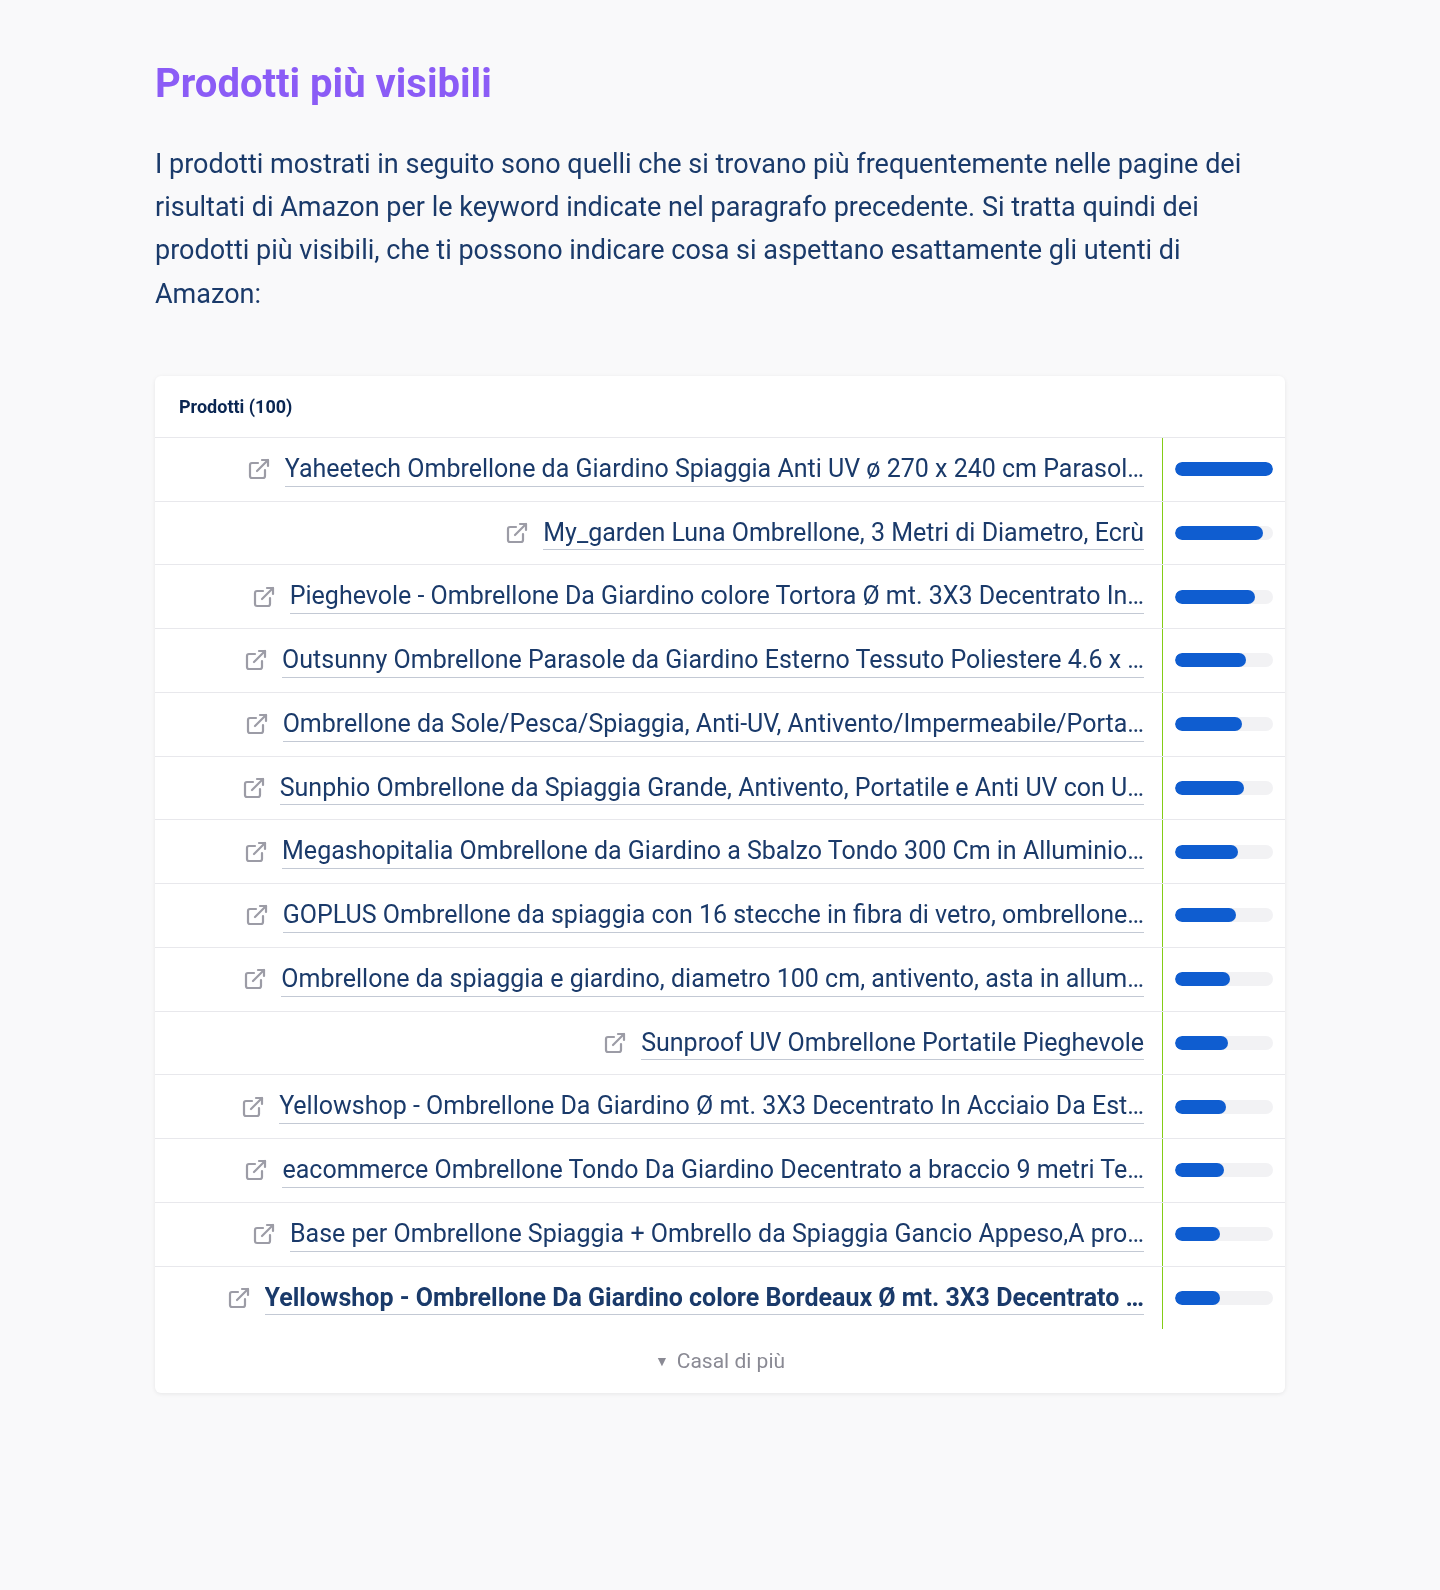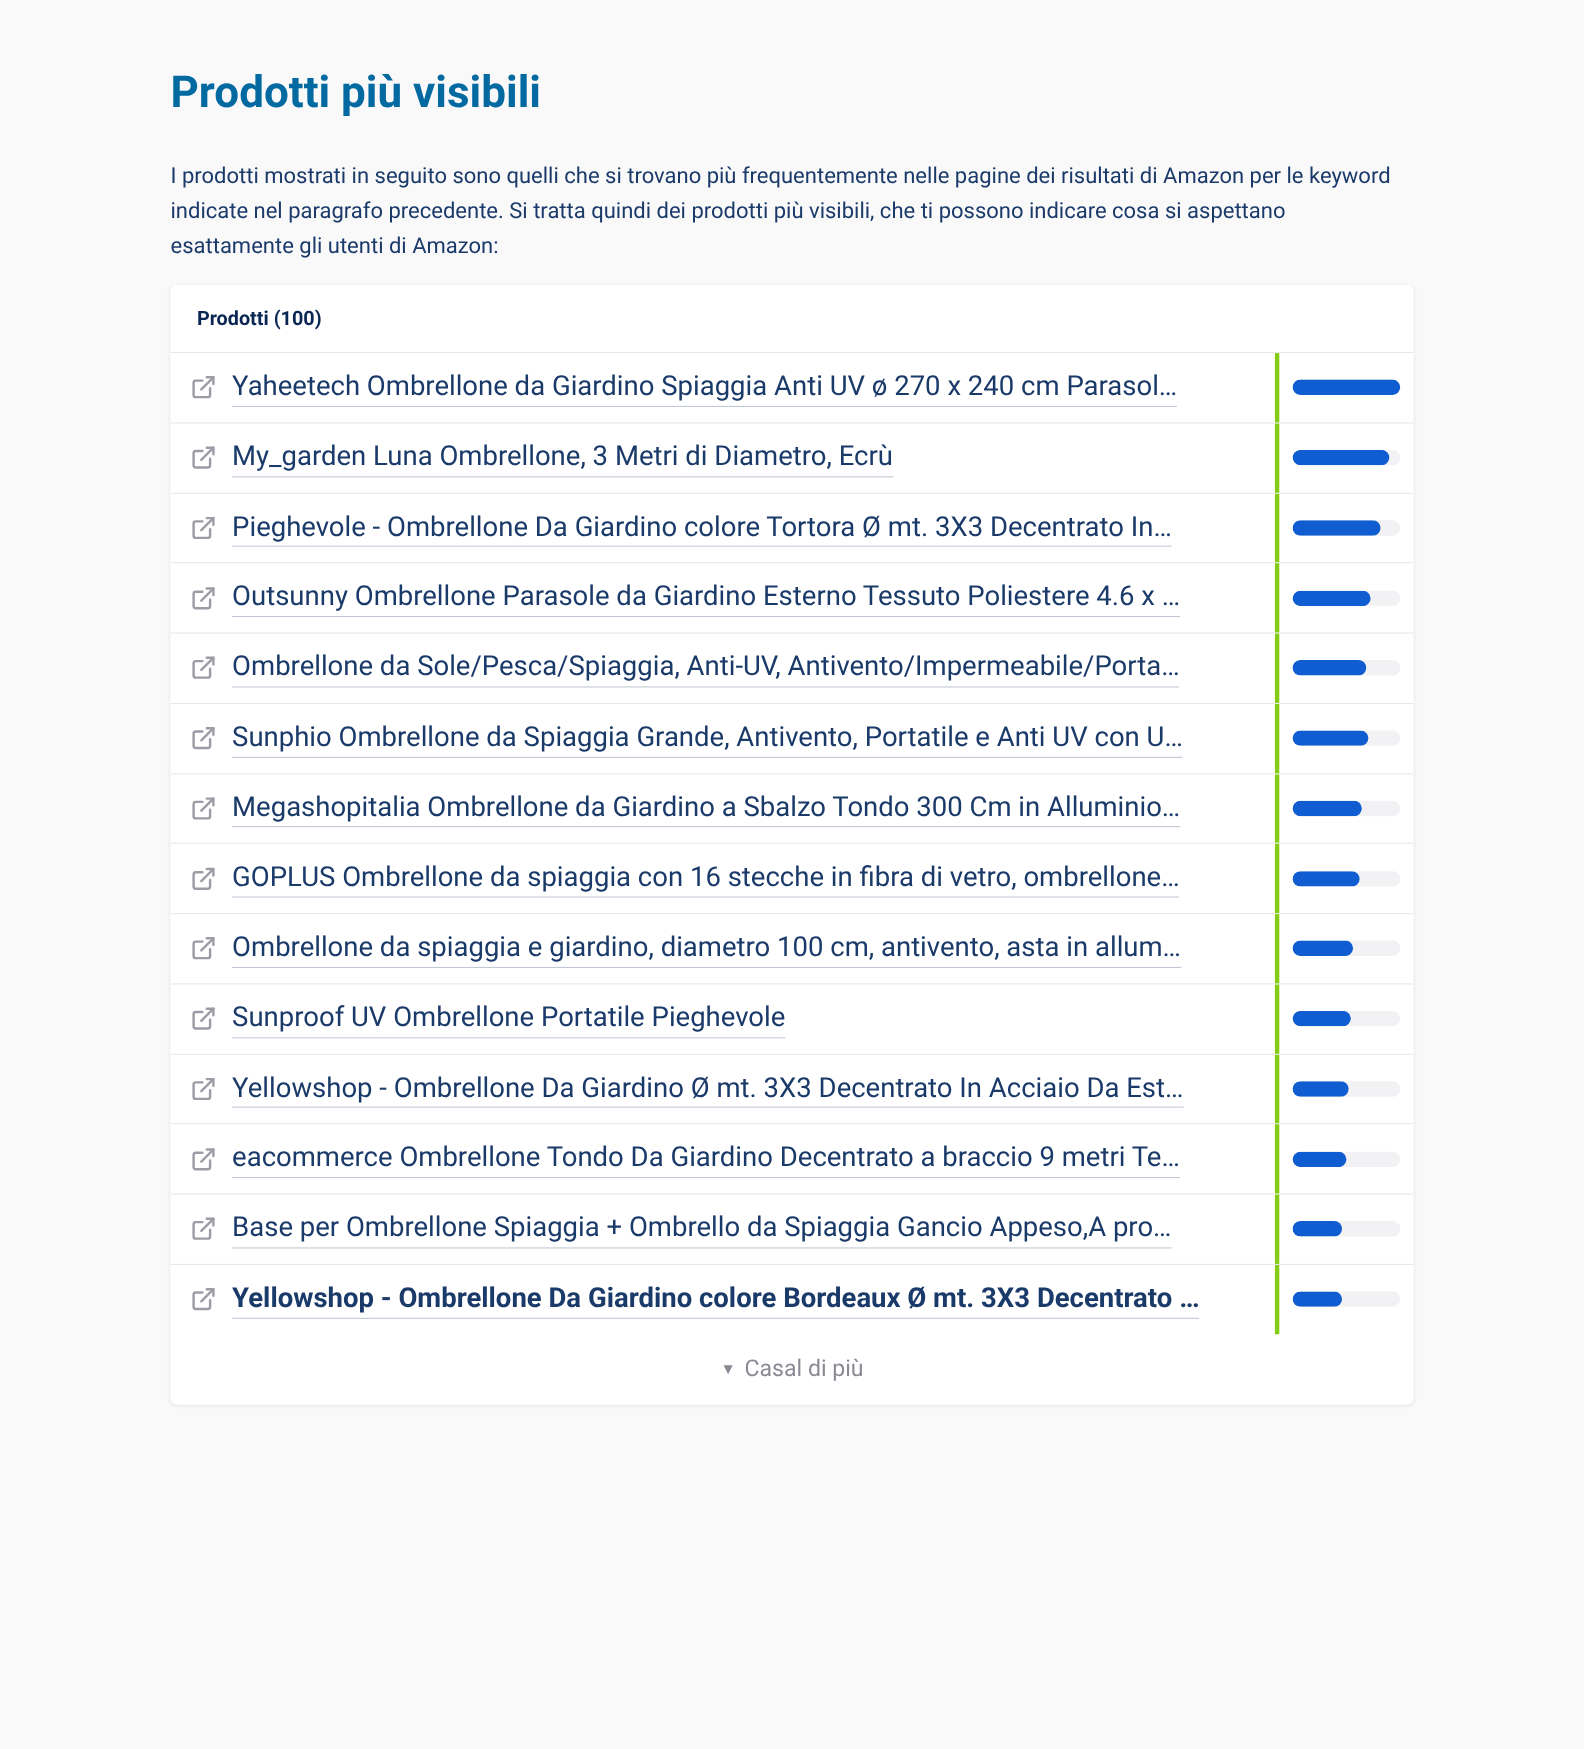--- a/index.html
+++ b/index.html
@@ -9,28 +9,28 @@
   }
   body {
     font-family: -apple-system, BlinkMacSystemFont, "Segoe UI", Roboto, "Helvetica Neue", Arial, sans-serif;
     background: #f9f9fa;
     width: 1440px;
     padding: 60px 155px;
   }
   .page-title {
     font-size: 40px;
     font-weight: 700;
-    color: #0369a1;
+    color: #8b5cf6;
     margin-bottom: 36px;
   }
   .page-description {
-    font-size: 20px;
+    font-size: 27px;
     line-height: 1.6;
     color: #1a3a6a;
-    margin-bottom: 20px;
+    margin-bottom: 60px;
   }
   .card {
     background: #ffffff;
     border-radius: 6px;
     box-shadow: 0 1px 4px rgba(0,0,0,0.08);
     overflow: hidden;
   }
   .card-header {
     padding: 20px 24px;
     font-size: 18px;
@@ -46,21 +46,22 @@
   .table-row:last-of-type {
     border-bottom: none;
     font-weight: bold;
   }
   .cell-main {
     flex: 1;
     display: flex;
     align-items: center;
     padding: 14px 18px;
     min-width: 0;
-    border-right: 4px solid #84cc16;
+    border-right: 1px solid #84cc16;
+    justify-content: flex-end;
   }
   .ext-icon {
     flex-shrink: 0;
     width: 24px;
     height: 24px;
     margin-right: 14px;
     color: #9c9ca6;
     cursor: pointer;
   }
   .ext-icon svg {

